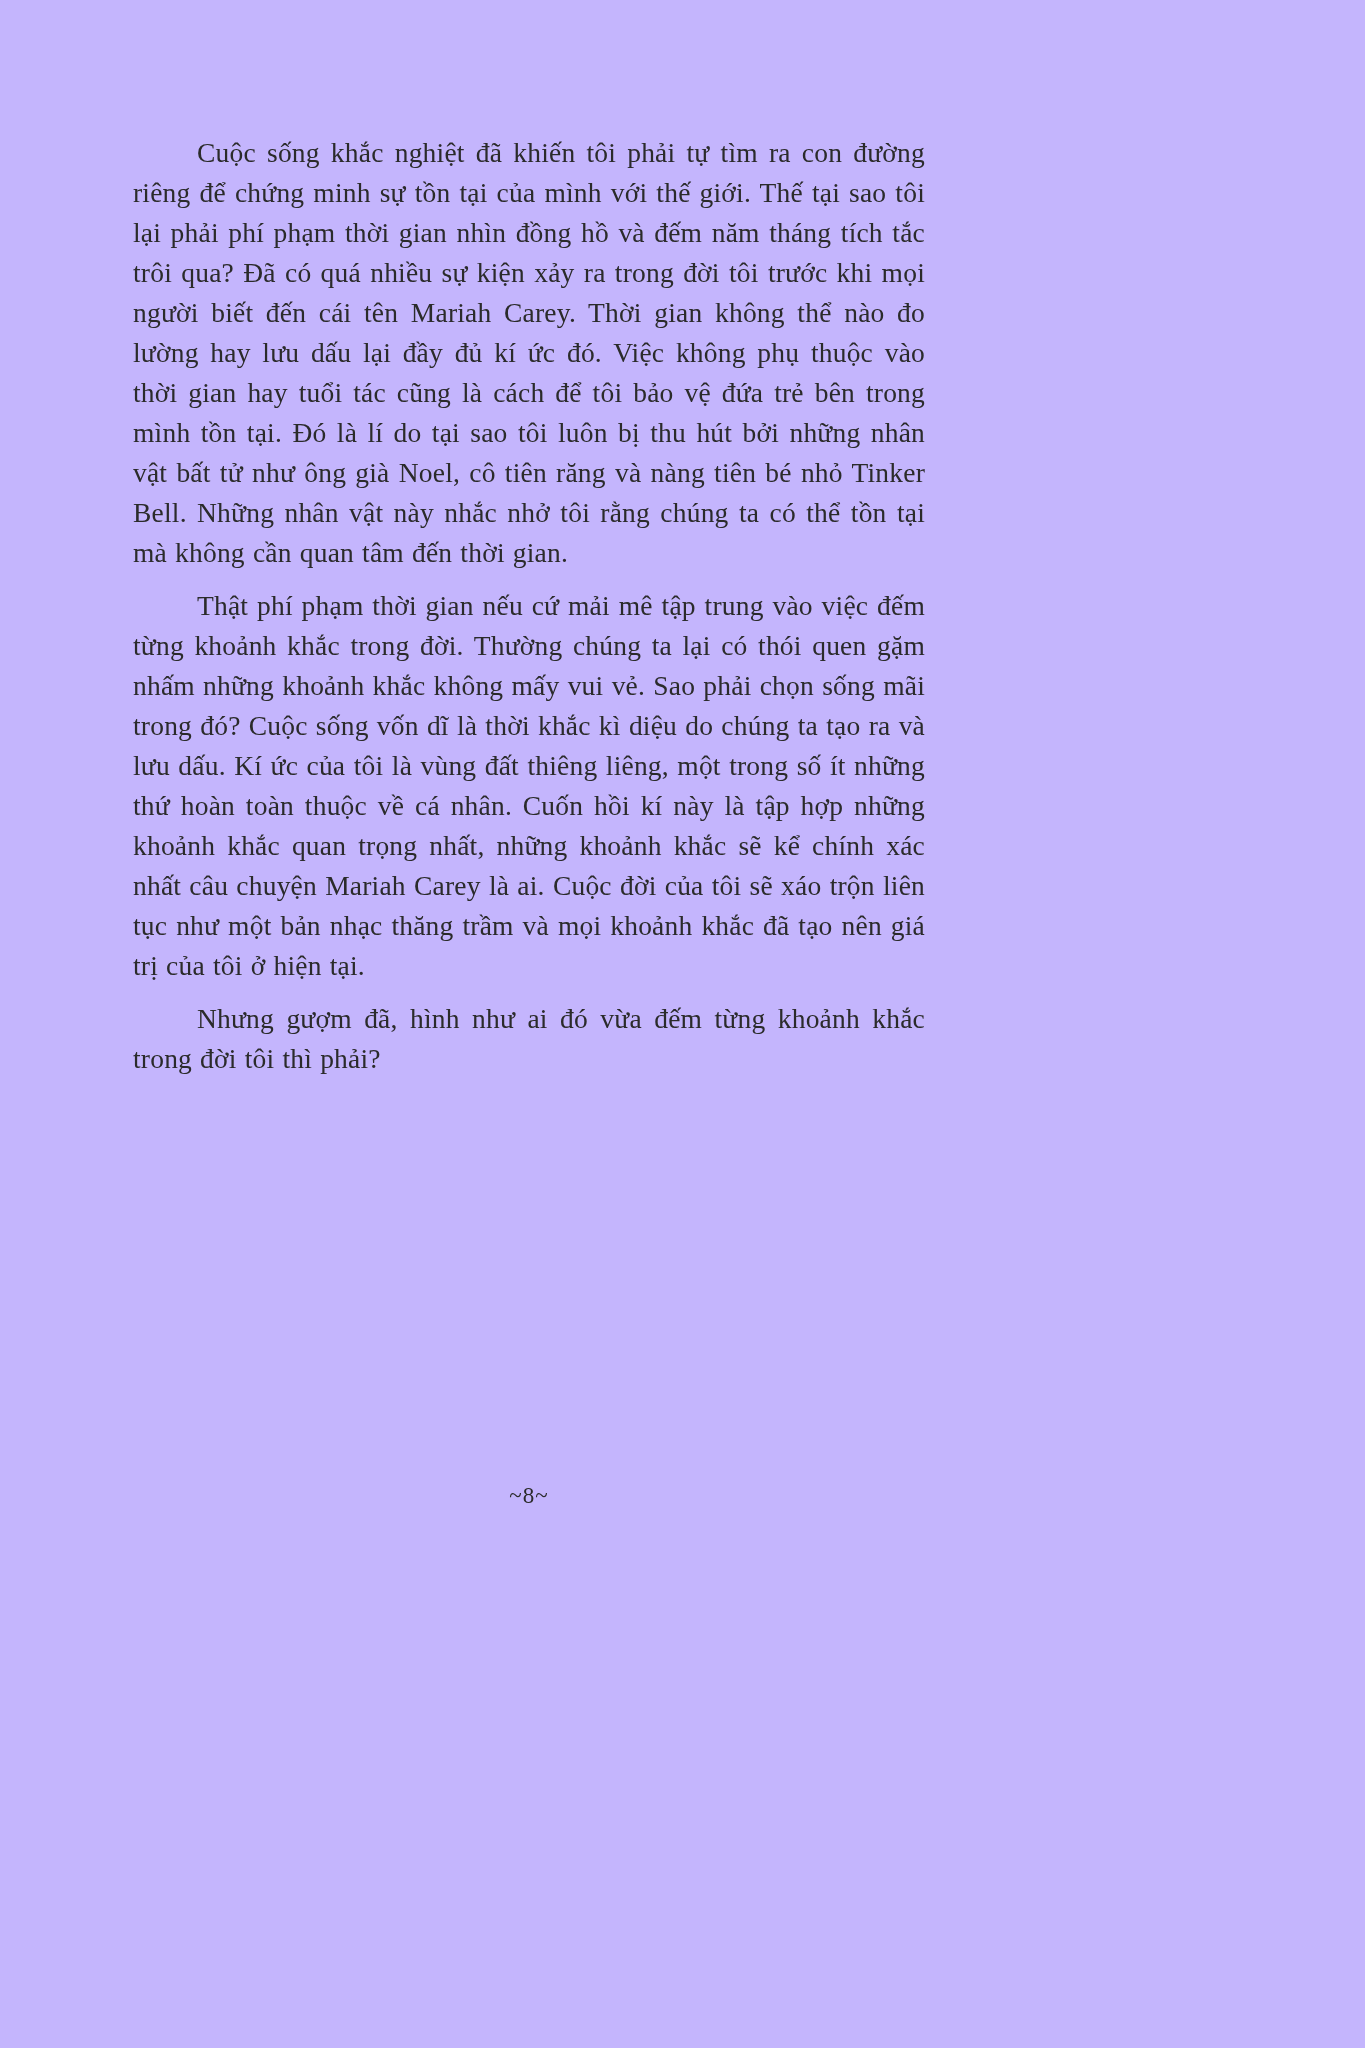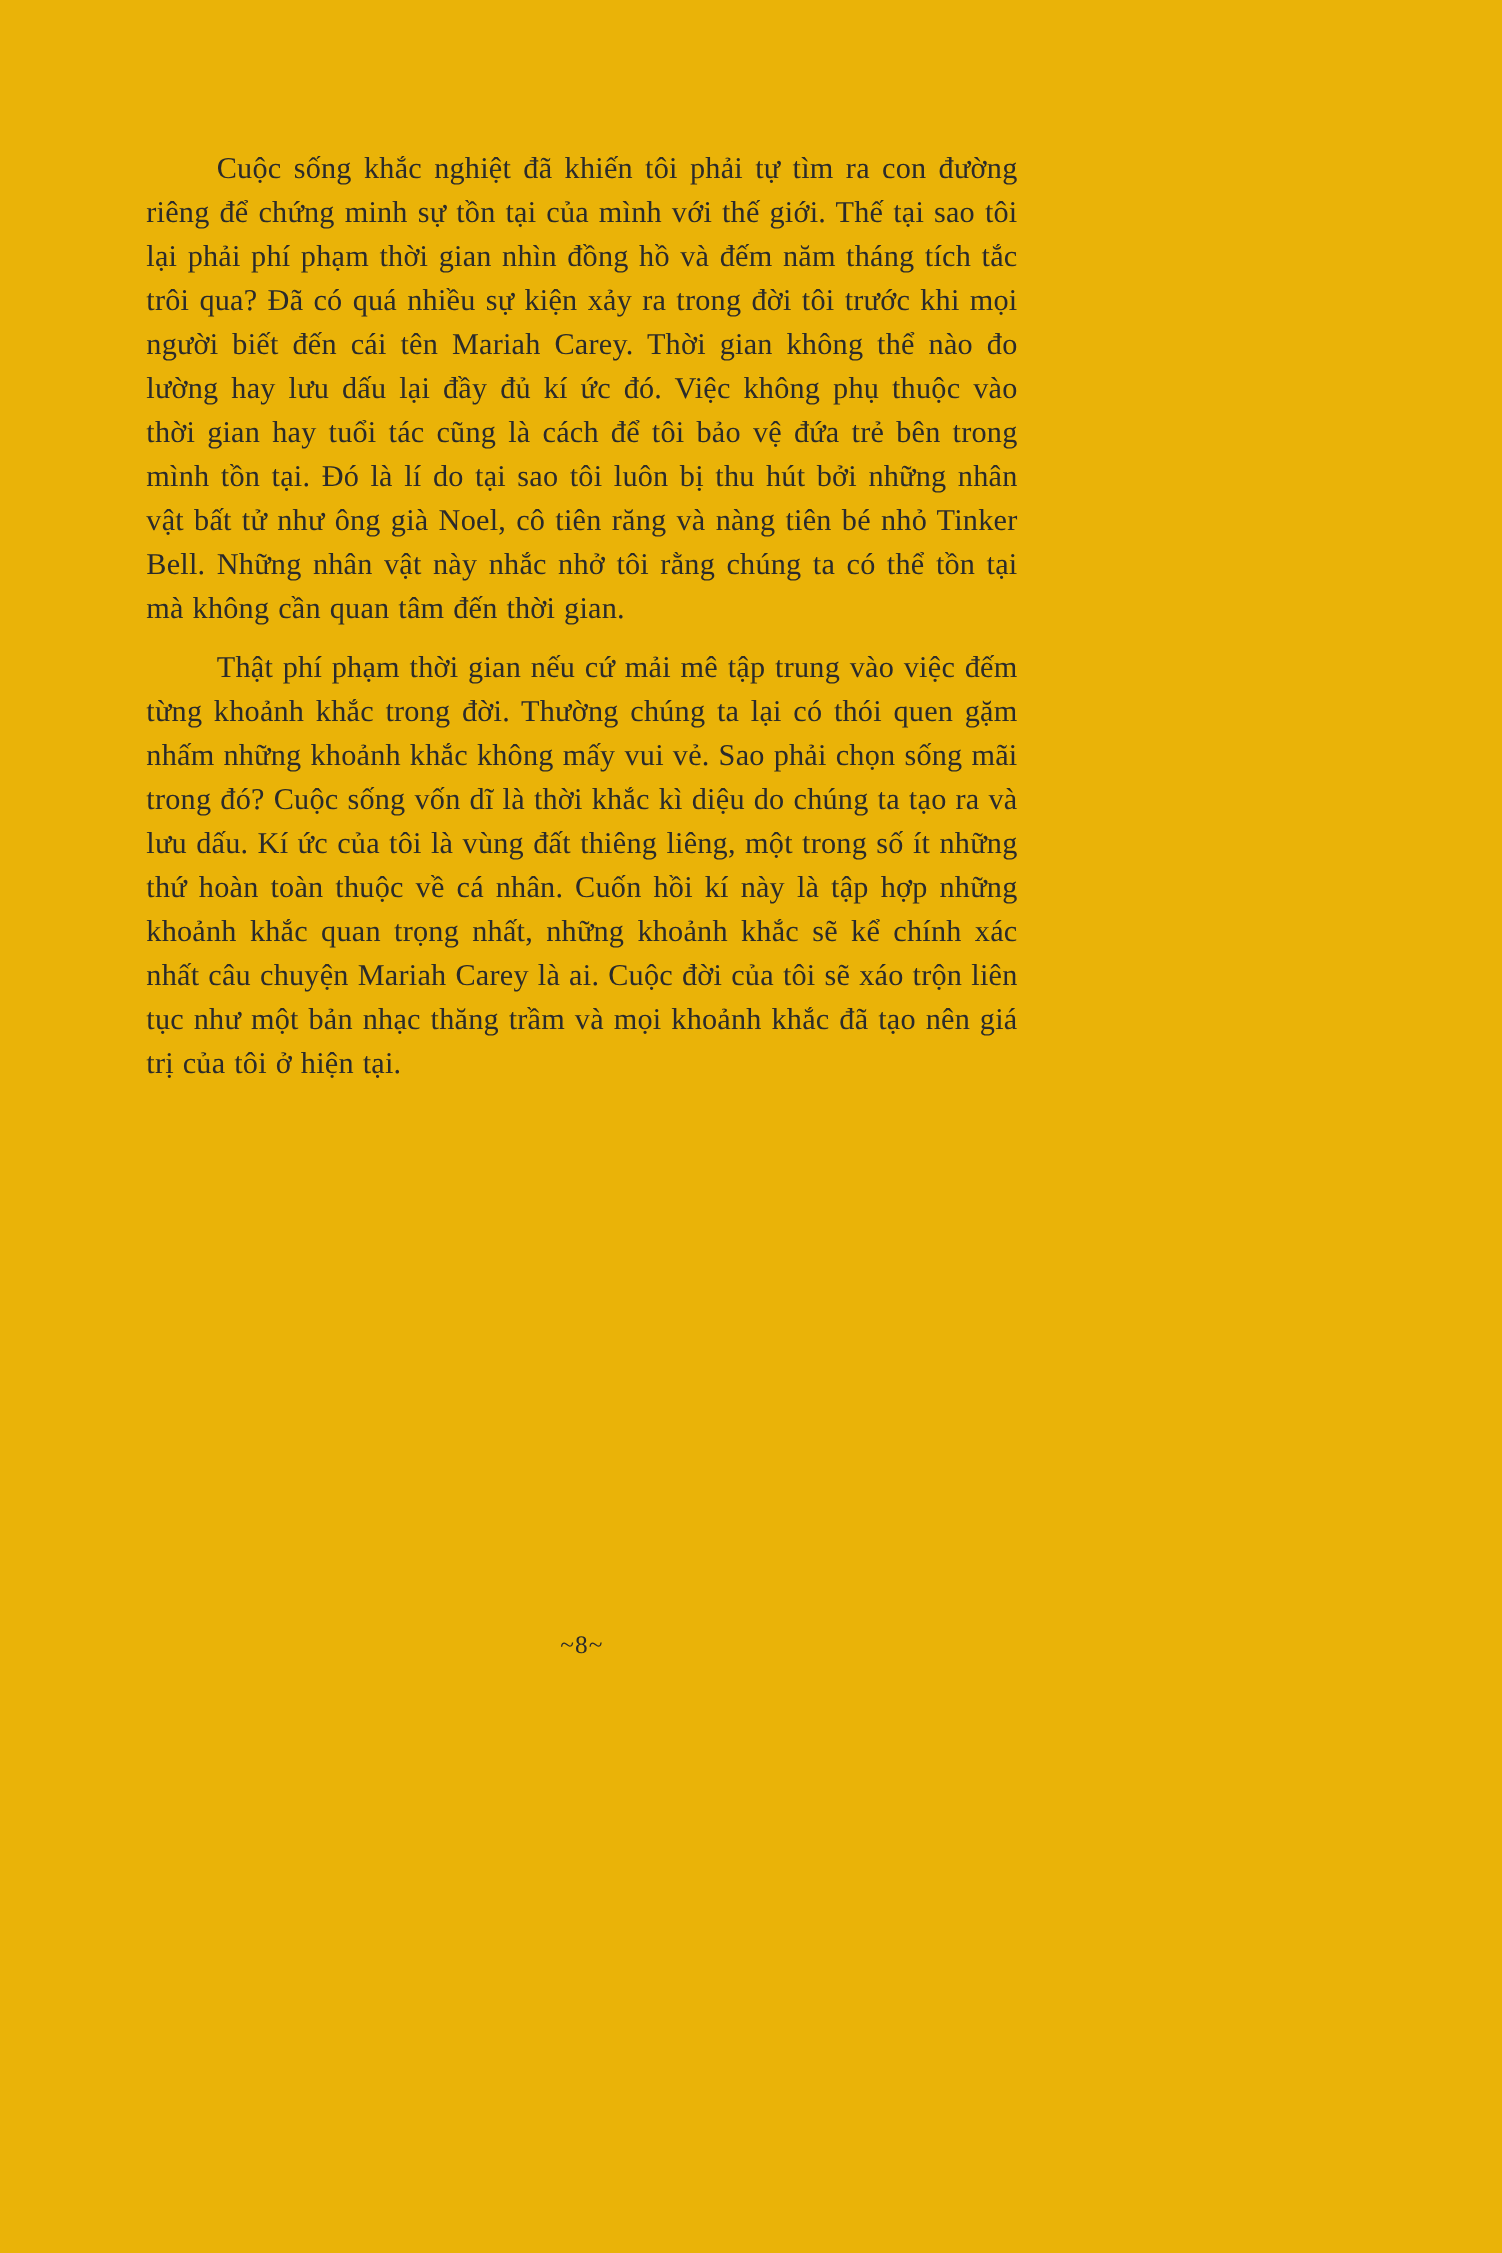--- a/index.html
+++ b/index.html
@@ -5,21 +5,21 @@
   * { box-sizing: border-box; }
   html, body {
     margin: 0;
     padding: 0;
     background: #ffffff;
   }
   .page {
     position: relative;
     width: 1365px;
     height: 2048px;
-    background: #eab308;
+    background: #c4b5fd;
     font-family: "Liberation Serif", "DejaVu Serif", serif;
     color: #2b2b2b;
     overflow: hidden;
   }
   .text-block {
     position: absolute;
     left: 133px;
     top: 133px;
     width: 792px;
   }
@@ -45,17 +45,18 @@
     letter-spacing: 1px;
   }
 </style>
 </head>
 <body>
 
 <div class="page">
   <div class="text-block">
     <p class="para">Cuộc sống khắc nghiệt đã khiến tôi phải tự tìm ra con đường riêng để chứng minh sự tồn tại của mình với thế giới. Thế tại sao tôi lại phải phí phạm thời gian nhìn đồng hồ và đếm năm tháng tích tắc trôi qua? Đã có quá nhiều sự kiện xảy ra trong đời tôi trước khi mọi người biết đến cái tên Mariah Carey. Thời gian không thể nào đo lường hay lưu dấu lại đầy đủ kí ức đó. Việc không phụ thuộc vào thời gian hay tuổi tác cũng là cách để tôi bảo vệ đứa trẻ bên trong mình tồn tại. Đó là lí do tại sao tôi luôn bị thu hút bởi những nhân vật bất tử như ông già Noel, cô tiên răng và nàng tiên bé nhỏ Tinker Bell. Những nhân vật này nhắc nhở tôi rằng chúng ta có thể tồn tại mà không cần quan tâm đến thời gian.</p>
     <p class="para">Thật phí phạm thời gian nếu cứ mải mê tập trung vào việc đếm từng khoảnh khắc trong đời. Thường chúng ta lại có thói quen gặm nhấm những khoảnh khắc không mấy vui vẻ. Sao phải chọn sống mãi trong đó? Cuộc sống vốn dĩ là thời khắc kì diệu do chúng ta tạo ra và lưu dấu. Kí ức của tôi là vùng đất thiêng liêng, một trong số ít những thứ hoàn toàn thuộc về cá nhân. Cuốn hồi kí này là tập hợp những khoảnh khắc quan trọng nhất, những khoảnh khắc sẽ kể chính xác nhất câu chuyện Mariah Carey là ai. Cuộc đời của tôi sẽ xáo trộn liên tục như một bản nhạc thăng trầm và mọi khoảnh khắc đã tạo nên giá trị của tôi ở hiện tại.</p>
+    <p class="para">Nhưng gượm đã, hình như ai đó vừa đếm từng khoảnh khắc trong đời tôi thì phải?</p>
   </div>
   <div class="footer">
     <span class="page-number">~8~</span>
   </div>
 </div>
 
 </body></html>

